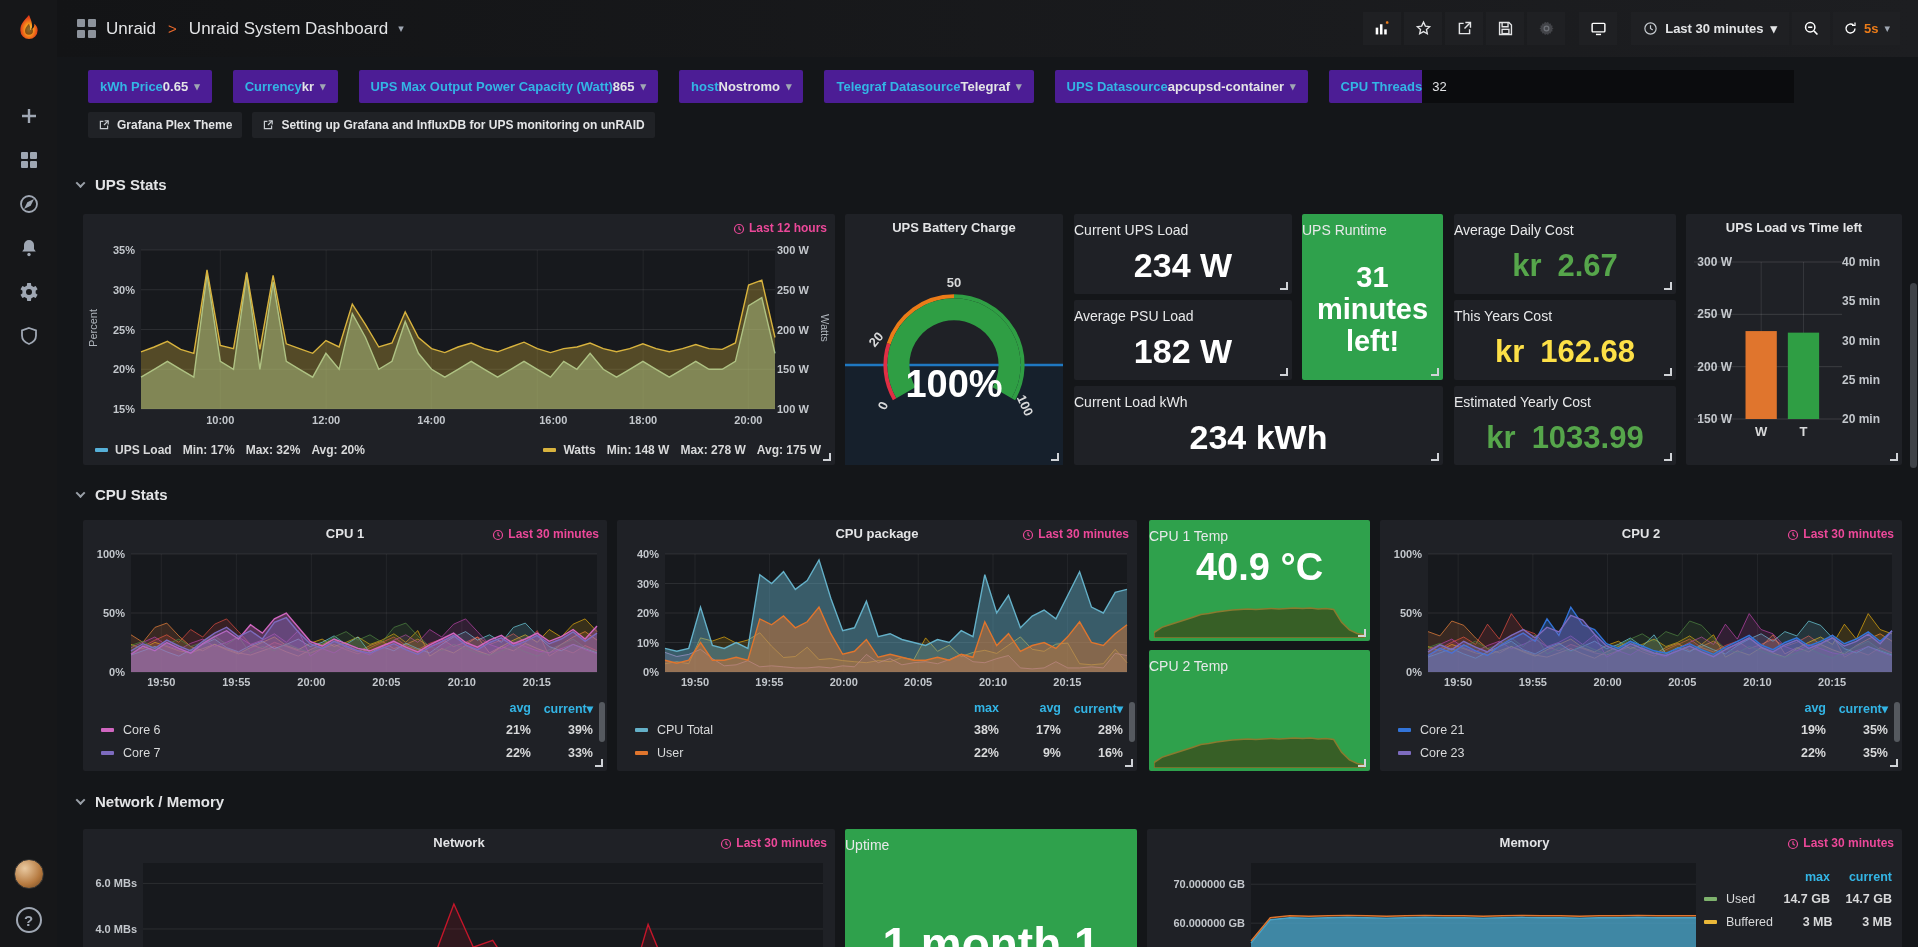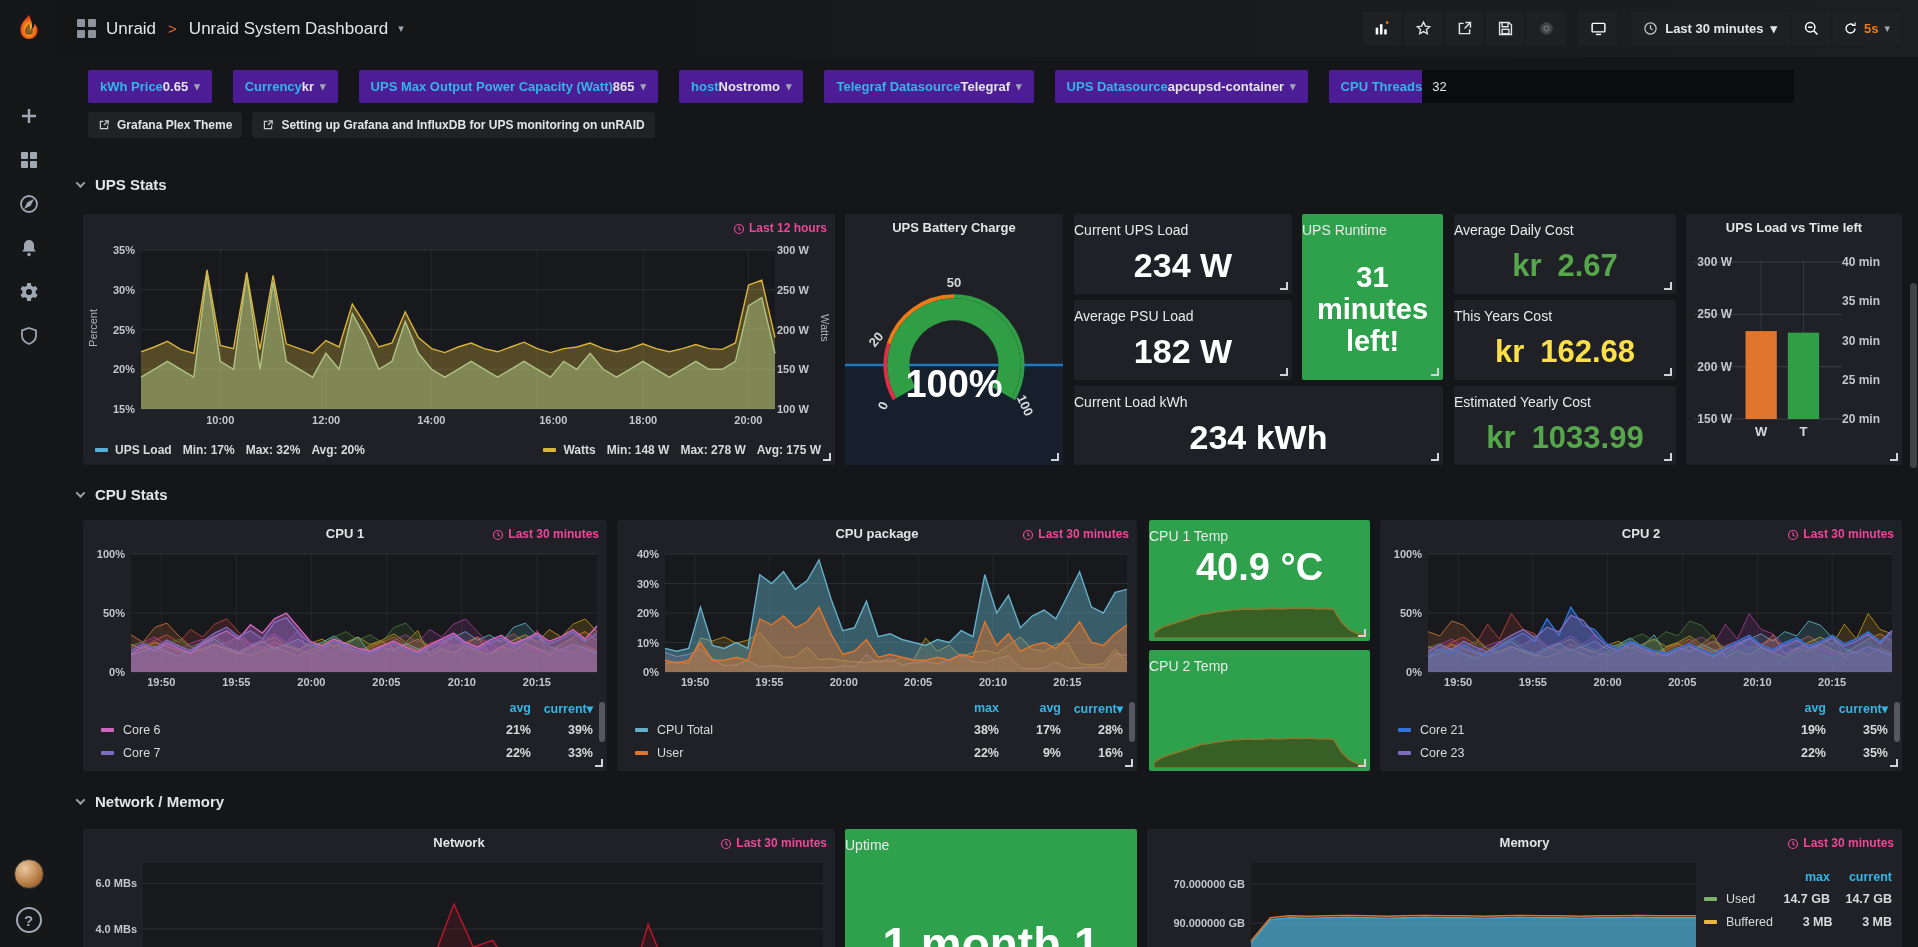--- a/index.html
+++ b/index.html
@@ -769,21 +769,21 @@
         <div class="ptitle">Memory</div>
         <div class="ptime">
           <svg viewBox="0 0 20 20" fill="none" stroke="currentColor" stroke-width="2">
               <circle cx="10" cy="10" r="7.5"></circle>
               <path d="M10 5.5V10l3 2"></path>
             </svg>
           <span>Last 30 minutes</span>
         </div>
         <div class="yticks r-align" style="left:4px;top:34px;bottom:40px;width:94px">
             <span style="top: 12%;">70.000000 GB</span>
-            <span style="top: 34%;">90.000000 GB</span>
+            <span style="top: 34%;">60.000000 GB</span>
           </div>
         <div class="plot" style="left:104px;right:206px;top:34px;bottom:40px">
             <svg width="445" height="177">
               <line x1="0" y1="21.24" x2="445" y2="21.24" stroke="rgba(255,255,255,0.09)"></line>
               <line x1="0" y1="60.18000000000001" x2="445" y2="60.18000000000001" stroke="rgba(255,255,255,0.09)"></line>
               <line x1="0" y1="99.12" x2="445" y2="99.12" stroke="rgba(255,255,255,0.09)"></line>
               <path d="M0.0 80.0 L19.3 56.7 L38.7 54.7 L58.0 55.1 L77.4 54.7 L96.7 54.3 L116.1 54.7 L135.4 55.1 L154.8 54.7 L174.1 54.3 L193.5 54.7 L212.8 54.7 L232.2 55.1 L251.5 54.7 L270.9 54.3 L290.2 54.7 L309.6 54.7 L328.9 55.1 L348.3 54.7 L367.6 54.7 L387.0 54.3 L406.3 54.7 L425.7 54.7 L445.0 54.7 L445 177 L0 177 Z" fill="#4aa3c7" opacity="0.8" stroke="none"></path>
               <path d="M0.0 80.0 L19.3 56.7 L38.7 54.7 L58.0 55.1 L77.4 54.7 L96.7 54.3 L116.1 54.7 L135.4 55.1 L154.8 54.7 L174.1 54.3 L193.5 54.7 L212.8 54.7 L232.2 55.1 L251.5 54.7 L270.9 54.3 L290.2 54.7 L309.6 54.7 L328.9 55.1 L348.3 54.7 L367.6 54.7 L387.0 54.3 L406.3 54.7 L425.7 54.7 L445.0 54.7" stroke="#4aa3c7" fill="none" stroke-width="1.4" opacity="1"></path>
               <path d="M0.0 78.0 L19.3 54.7 L38.7 52.8 L58.0 53.2 L77.4 52.8 L96.7 52.4 L116.1 52.8 L135.4 53.2 L154.8 52.8 L174.1 52.4 L193.5 52.8 L212.8 52.8 L232.2 53.2 L251.5 52.8 L270.9 52.4 L290.2 52.8 L309.6 52.8 L328.9 53.2 L348.3 52.8 L367.6 52.8 L387.0 52.4 L406.3 52.8 L425.7 52.8 L445.0 52.8" stroke="#e0752d" fill="none" stroke-width="1.4" opacity="1"></path>
             </svg>

